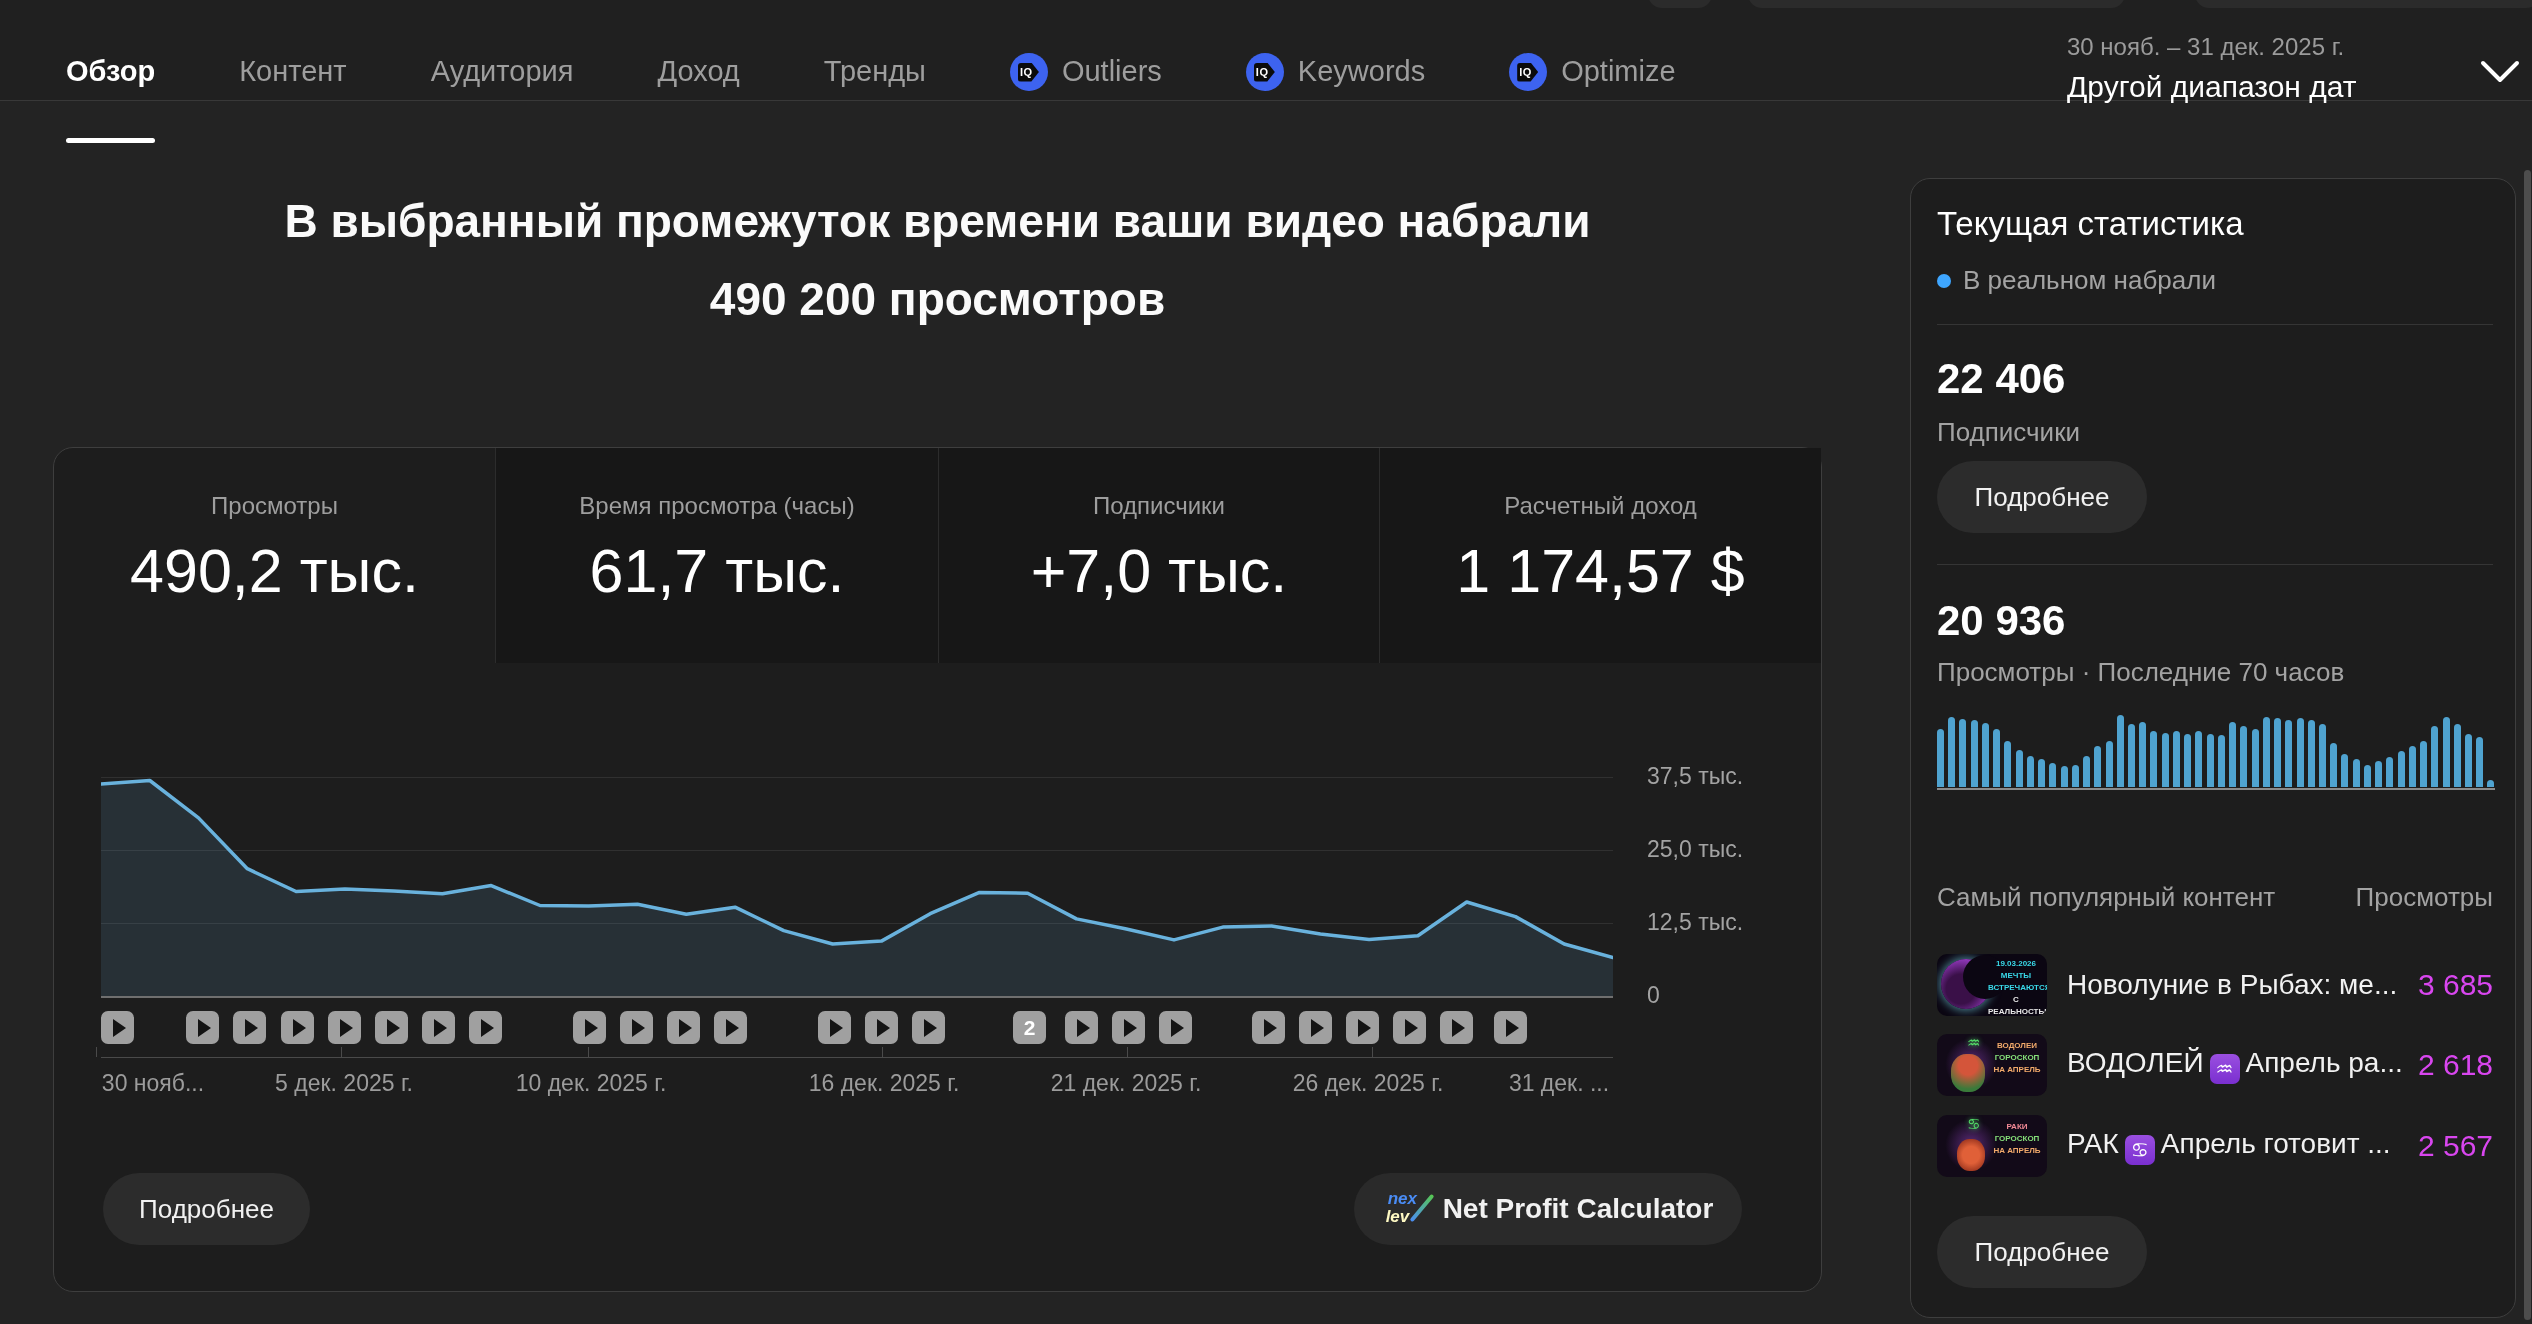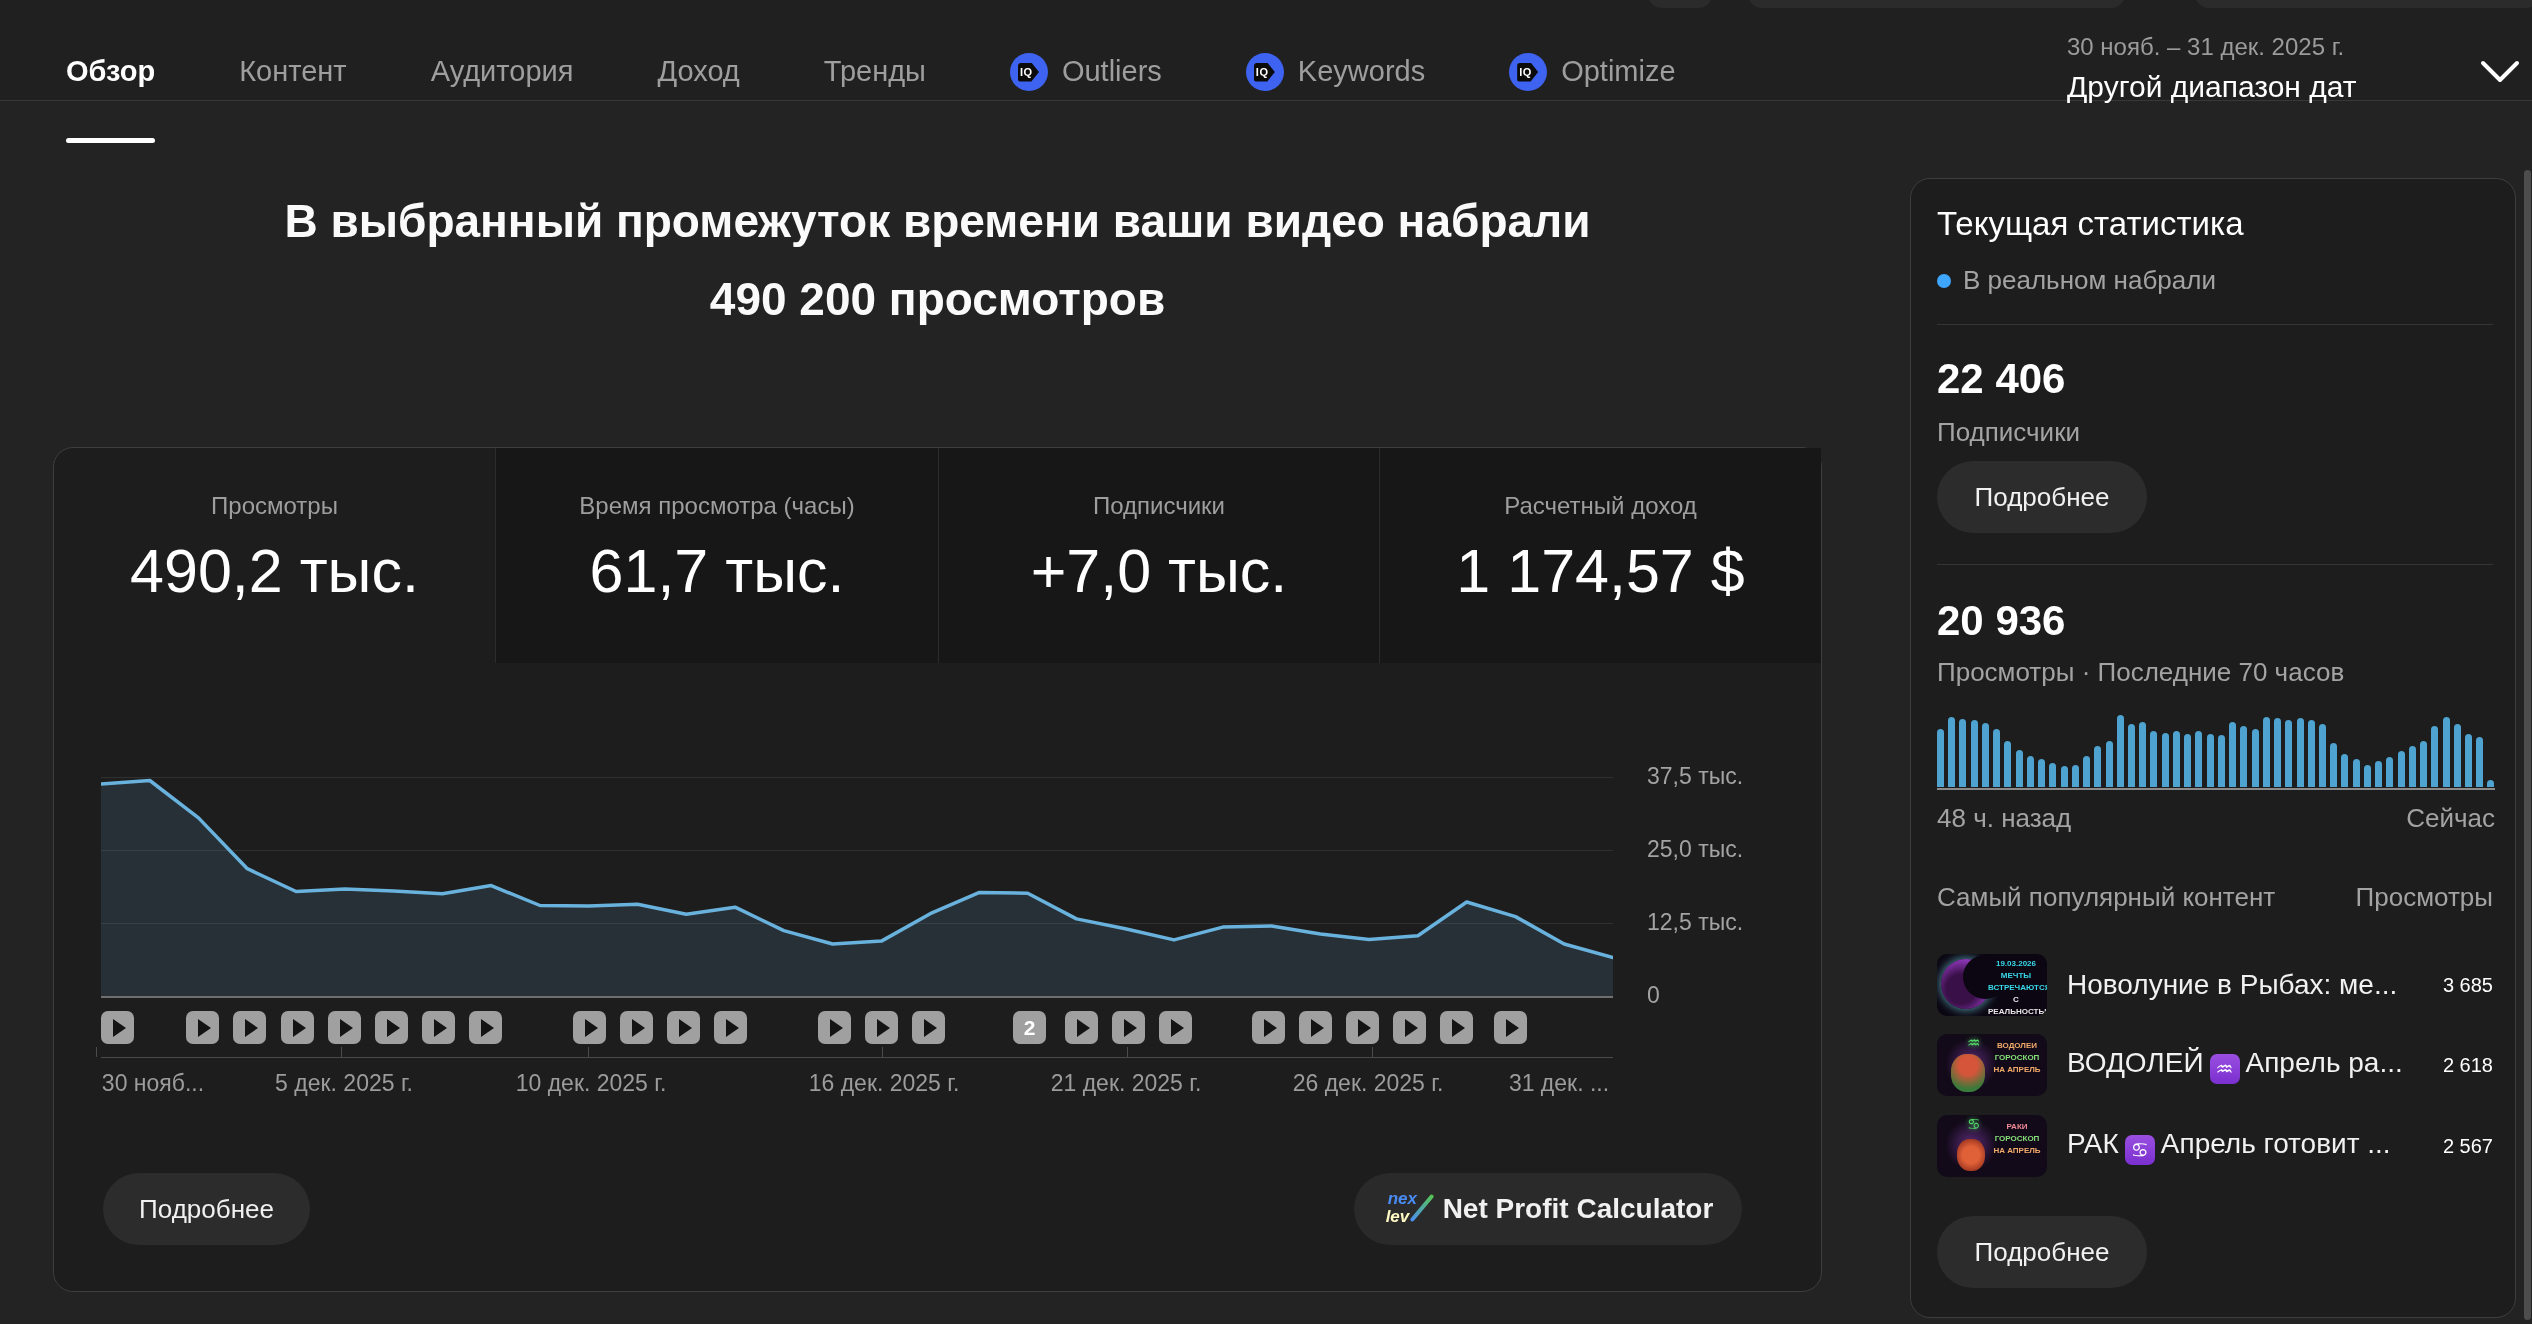--- a/index.html
+++ b/index.html
@@ -64,21 +64,21 @@
 
   #rt-bars { position:absolute; left:26px; top:534px; width:558px; height:74px; display:flex; align-items:flex-end; justify-content:space-between; }
   #rt-bars .bar { width:7px; background:#4fa3d0; border-radius:4px 4px 0 0; }
   #rt-baseline { position:absolute; left:26px; top:609px; width:558px; height:2px; background:#8a8a8a; }
   #rt-axis { position:absolute; left:26px; top:624px; width:558px; display:flex; justify-content:space-between; font-size:26px; color:#a3a3a3; }
 
   #tc-header { position:absolute; left:26px; top:703px; width:556px; display:flex; justify-content:space-between; font-size:26px; color:#a3a3a3; }
   .tcrow { position:absolute; left:26px; width:556px; height:66px; display:flex; align-items:center; cursor:pointer; }
   .thumb { width:110px; height:62px; border-radius:10px; position:relative; overflow:hidden; flex:0 0 auto; background:#120a18; }
   .tctitle { margin-left:20px; font-size:28px; color:#f1f1f1; white-space:nowrap; overflow:hidden; flex:1; }
-  .tcviews { font-size:20px; font-weight:500; color:#ffffff; margin-left:12px; }
+  .tcviews { font-size:30px; font-weight:500; color:#d946ef; margin-left:12px; }
   .zbadge { display:inline-flex; width:30px; height:30px; border-radius:7px; background:linear-gradient(#9a4fe0,#7a2fd0); color:#fff; font-size:20px; align-items:center; justify-content:center; vertical-align:-4px; margin:0 6px; }
 
   .thumb .glow { position:absolute; left:8px; top:4px; width:52px; height:52px; border-radius:50%; background:radial-gradient(circle,#5a2a78 0%,rgba(90,42,120,0) 70%); }
   .thumb .zsym { position:absolute; left:30px; top:0px; font-size:15px; color:#55e06a; text-shadow:0 0 5px #55e06a; }
   .thumb .fig { position:absolute; border-radius:45%; }
   .thumb.aquarius .fig { left:14px; top:20px; width:34px; height:38px; background:radial-gradient(circle at 50% 30%,#d4553a 30%,#3a7a3a 75%); }
   .thumb.cancer .fig { left:20px; top:24px; width:28px; height:32px; background:radial-gradient(circle,#e06038 40%,#8a2a18 90%); }
   .thumb .ttext { position:absolute; right:3px; top:6px; width:54px; text-align:center; font-weight:700; line-height:12px; }
   .thumb .ttext div { font-size:8px; }
   .thumb.moon { background:#0b0612; }
@@ -335,24 +335,20 @@
       <div class="bar" style="height: 41px; background: rgb(79, 163, 208);"></div>
       <div class="bar" style="height: 46px; background: rgb(79, 163, 208);"></div>
       <div class="bar" style="height: 61px; background: rgb(79, 163, 208);"></div>
       <div class="bar" style="height: 70px; background: rgb(79, 163, 208);"></div>
       <div class="bar" style="height: 63px; background: rgb(79, 163, 208);"></div>
       <div class="bar" style="height: 53px; background: rgb(79, 163, 208);"></div>
       <div class="bar" style="height: 50px; background: rgb(79, 163, 208);"></div>
       <div class="bar" style="height: 7px; background: rgb(79, 163, 208);"></div>
     </div>
   <div id="rt-baseline"></div>
-  <div id="rt-axis">
-    <span>48 ч. назад</span>
-    <span>Сейчас</span>
-  </div>
   <div id="tc-header">
     <span>Самый популярный контент</span>
     <span>Просмотры</span>
   </div>
   <div id="tc-rows"></div>
   <div class="pill" style="left:26px;top:1037px;width:210px;">Подробнее</div>
 <div class="tcrow" style="top: 773px;">
       <div class="thumb moon">
         <div class="mn"></div>
         <div class="bite"></div>

